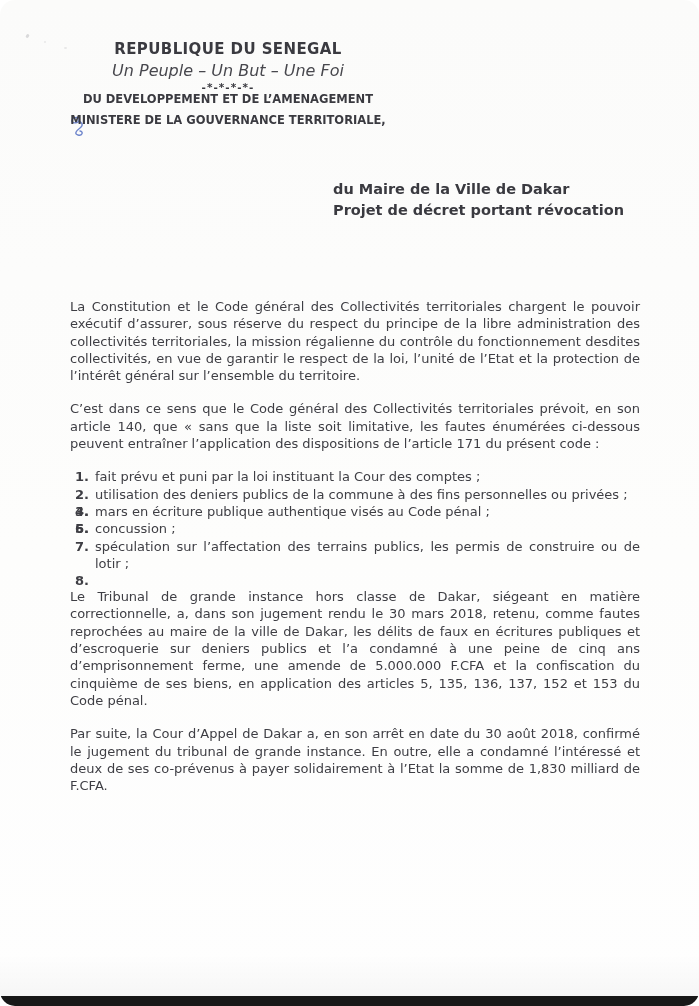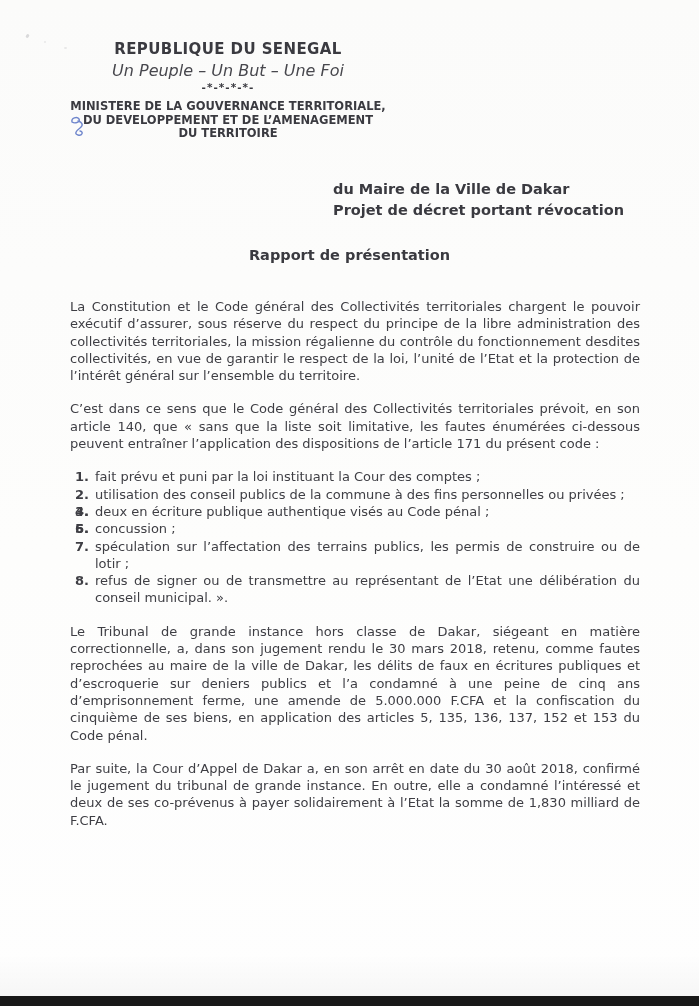--- a/index.html
+++ b/index.html
@@ -5,20 +5,21 @@
   html, body { margin: 0; padding: 0; background: #ffffff; }
   .page {
     position: relative;
     width: 699px;
     height: 1006px;
     margin: 0;
     background: linear-gradient(180deg, #fbfbfa 0%, #fdfdfc 55%, #fefefe 100%);
     overflow: hidden;
     font-family: "DejaVu Sans", "Liberation Sans", sans-serif;
     color: #3e3e44;
+    border-radius: 15px;
     -webkit-font-smoothing: antialiased;
   }
 
   
   .letterhead {
     position: absolute;
     top: 40px;
     left: 48px;
     width: 360px;
     text-align: center;
@@ -107,66 +108,63 @@
 
   <svg class="blue-mark" width="30" height="34" viewBox="0 0 30 34">
     <path d="M8,10 C7,6 13,4 15,7 C17,10 11,12 8,10 Z" fill="none" stroke="#6f86cc" stroke-width="1.4"></path>
     <path d="M14,9 C18,10 20,13 16,16 C12,19 10,22 14,23 C18,24 20,20 16,19" fill="none" stroke="#6f86cc" stroke-width="1.4" stroke-linecap="round"></path>
   </svg>
 
   <div class="letterhead">
     <div class="country">REPUBLIQUE DU SENEGAL</div>
     <div class="motto">Un Peuple – Un But – Une Foi</div>
     <div class="separator">-*-*-*-*-</div>
+    <div class="ministry">DU DEVELOPPEMENT ET DE L’AMENAGEMENT</div>
     <div class="ministry first">MINISTERE DE LA GOUVERNANCE TERRITORIALE,</div>
-    <div class="ministry">DU DEVELOPPEMENT ET DE L’AMENAGEMENT</div>
-    <div class="ministry">DU TERRITOIRE</div>
   </div>
 
   <div class="doc-title">
     <div>du Maire de la Ville de Dakar</div>
     <div>Projet de décret portant révocation</div>
   </div>
 
-  <div class="section-heading">Rapport de présentation</div>
 
   <div class="body-text">
     <p>La Constitution et le Code général des Collectivités territoriales chargent le pouvoir exécutif d’assurer, sous réserve du respect du principe de la libre administration des collectivités territoriales, la mission régalienne du contrôle du fonctionnement desdites collectivités, en vue de garantir le respect de la loi, l’unité de l’Etat et la protection de l’intérêt général sur l’ensemble du territoire.</p>
     <p>C’est dans ce sens que le Code général des Collectivités territoriales prévoit, en son article 140, que « sans que la liste soit limitative, les fautes énumérées ci-dessous peuvent entraîner l’application des dispositions de l’article 171 du présent code :</p>
 
     <ol class="fault-list">
       <li>
         <span class="num">1.</span>
         <span class="txt">fait prévu et puni par la loi instituant la Cour des comptes ;</span>
       </li>
       <li>
         <span class="num">2.</span>
-        <span class="txt">utilisation des conseil publics de la commune à des fins personnelles ou privées ;</span>
+        <span class="txt">utilisation des deniers publics de la commune à des fins personnelles ou privées ;</span>
       </li>
       <li>
         <span class="num">3.</span>
       </li>
       <li>
         <span class="num">4.</span>
-        <span class="txt">deux en écriture publique authentique visés au Code pénal ;</span>
+        <span class="txt">mars en écriture publique authentique visés au Code pénal ;</span>
       </li>
       <li>
         <span class="num">5.</span>
       </li>
       <li>
         <span class="num">6.</span>
         <span class="txt">concussion ;</span>
       </li>
       <li>
         <span class="num">7.</span>
         <span class="txt">spéculation sur l’affectation des terrains publics, les permis de construire ou de lotir ;</span>
       </li>
       <li>
         <span class="num">8.</span>
-        <span class="txt">refus de signer ou de transmettre au représentant de l’Etat une délibération du conseil municipal. ».</span>
       </li>
     </ol>
 
     <p>Le Tribunal de grande instance hors classe de Dakar, siégeant en matière correctionnelle, a, dans son jugement rendu le 30 mars 2018, retenu, comme fautes reprochées au maire de la ville de Dakar, les délits de faux en écritures publiques et d’escroquerie sur deniers publics et l’a condamné à une peine de cinq ans d’emprisonnement ferme, une amende de 5.000.000 F.CFA et la confiscation du cinquième de ses biens, en application des articles 5, 135, 136, 137, 152 et 153 du Code pénal.</p>
     <p>Par suite, la Cour d’Appel de Dakar a, en son arrêt en date du 30 août 2018, confirmé le jugement du tribunal de grande instance. En outre, elle a condamné l’intéressé et deux de ses co-prévenus à payer solidairement à l’Etat la somme de 1,830 milliard de F.CFA.</p>
   </div>
 
   <div class="bottom-shade"></div>
   <div class="bottom-bar"></div>
 

